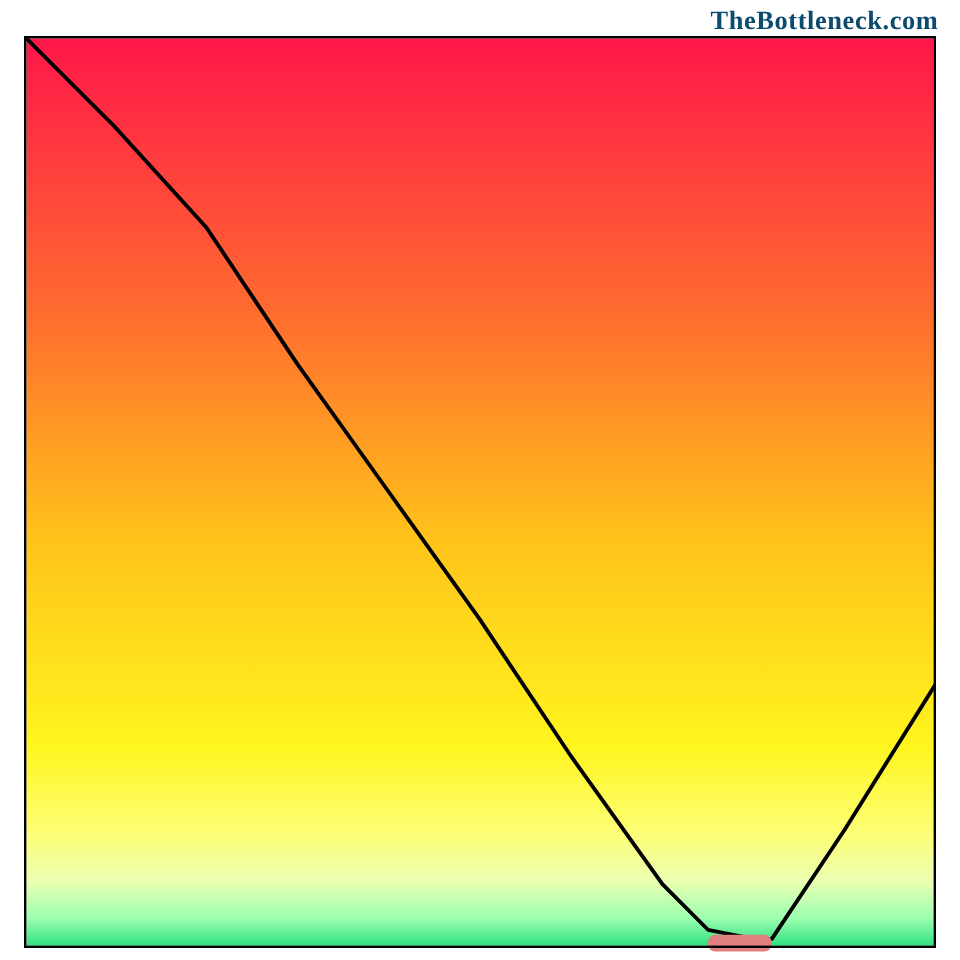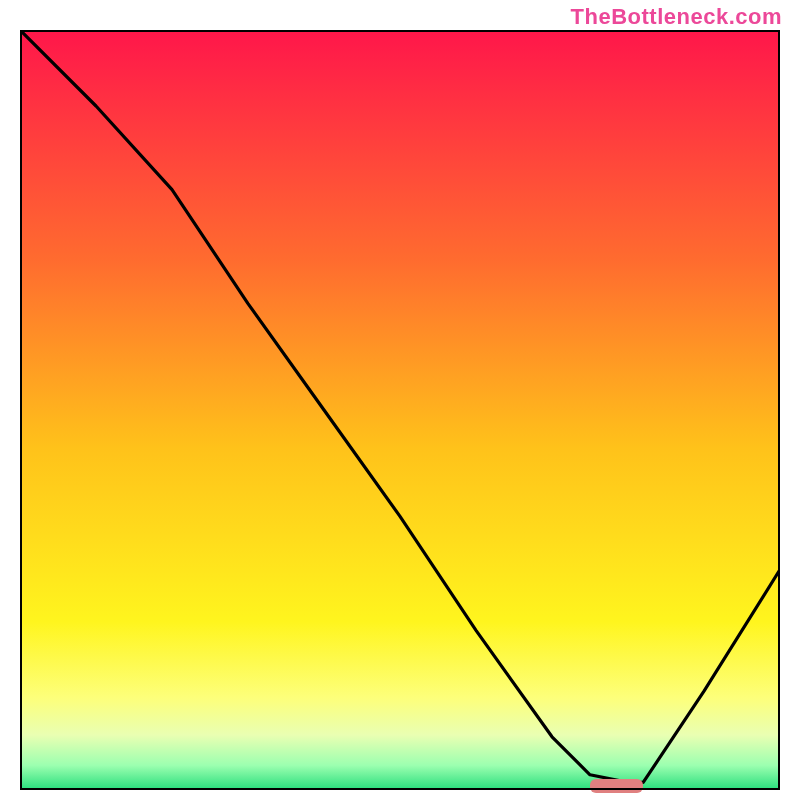--- a/index.html
+++ b/index.html
@@ -19,23 +19,23 @@
     position: absolute;
     
   }
   .frame {
     position: absolute;
     border: 2px solid #000;
     box-sizing: border-box;
   }
   .watermark {
     position: absolute;
-    font-family: Liberation Sans, sans-serif;
+    font-family: Liberation Serif, serif;
     font-weight: 700;
-    color: #ec4899;
+    color: #0c4a6e;
     letter-spacing: 0.5px;
   }
   svg.curve {
     position: absolute;
     pointer-events: none;
   }
   .marker {
     position: absolute;
     border-radius: 6px;
   }

